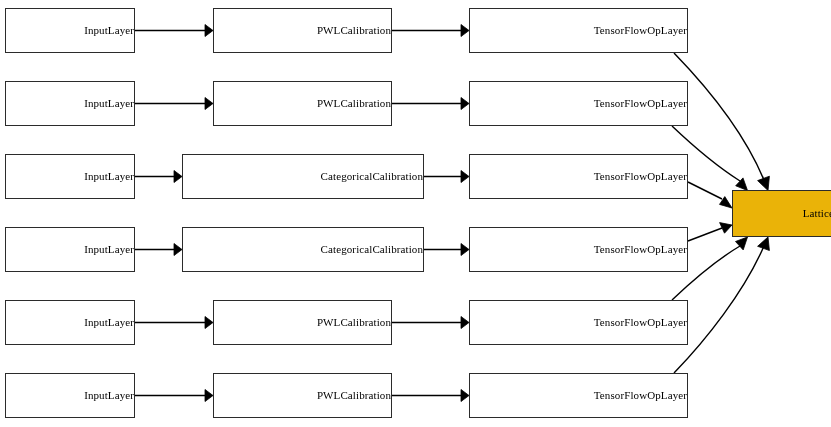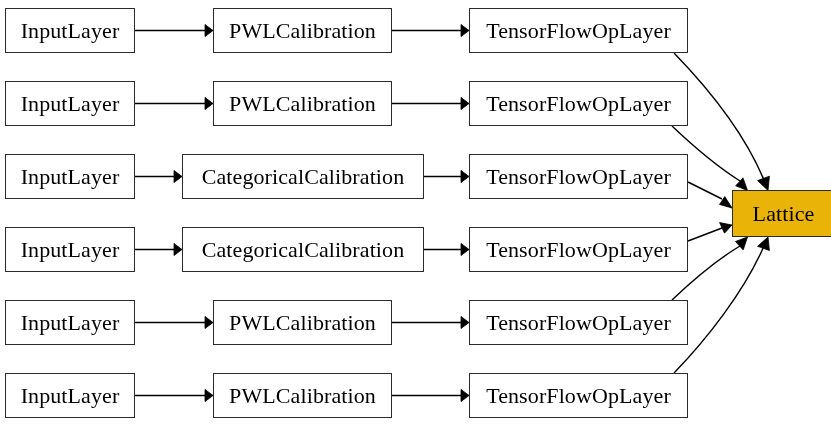--- a/index.html
+++ b/index.html
@@ -24,23 +24,23 @@
     height: 427px;
     pointer-events: none;
   }
   .node {
     position: absolute;
     box-sizing: border-box;
     background: #ffffff;
     border: 1px solid #2b2b2b;
     display: flex;
     align-items: center;
-    justify-content: center;
+    justify-content: flex-end;
     color: #000000;
-    font-size: 22px;
+    font-size: 11px;
     line-height: 1;
     letter-spacing: 0.1px;
     white-space: nowrap;
     z-index: 2;
   }
   .node-label {
     display: block;
     transform: translateY(-0.5px);
   }
 </style>

